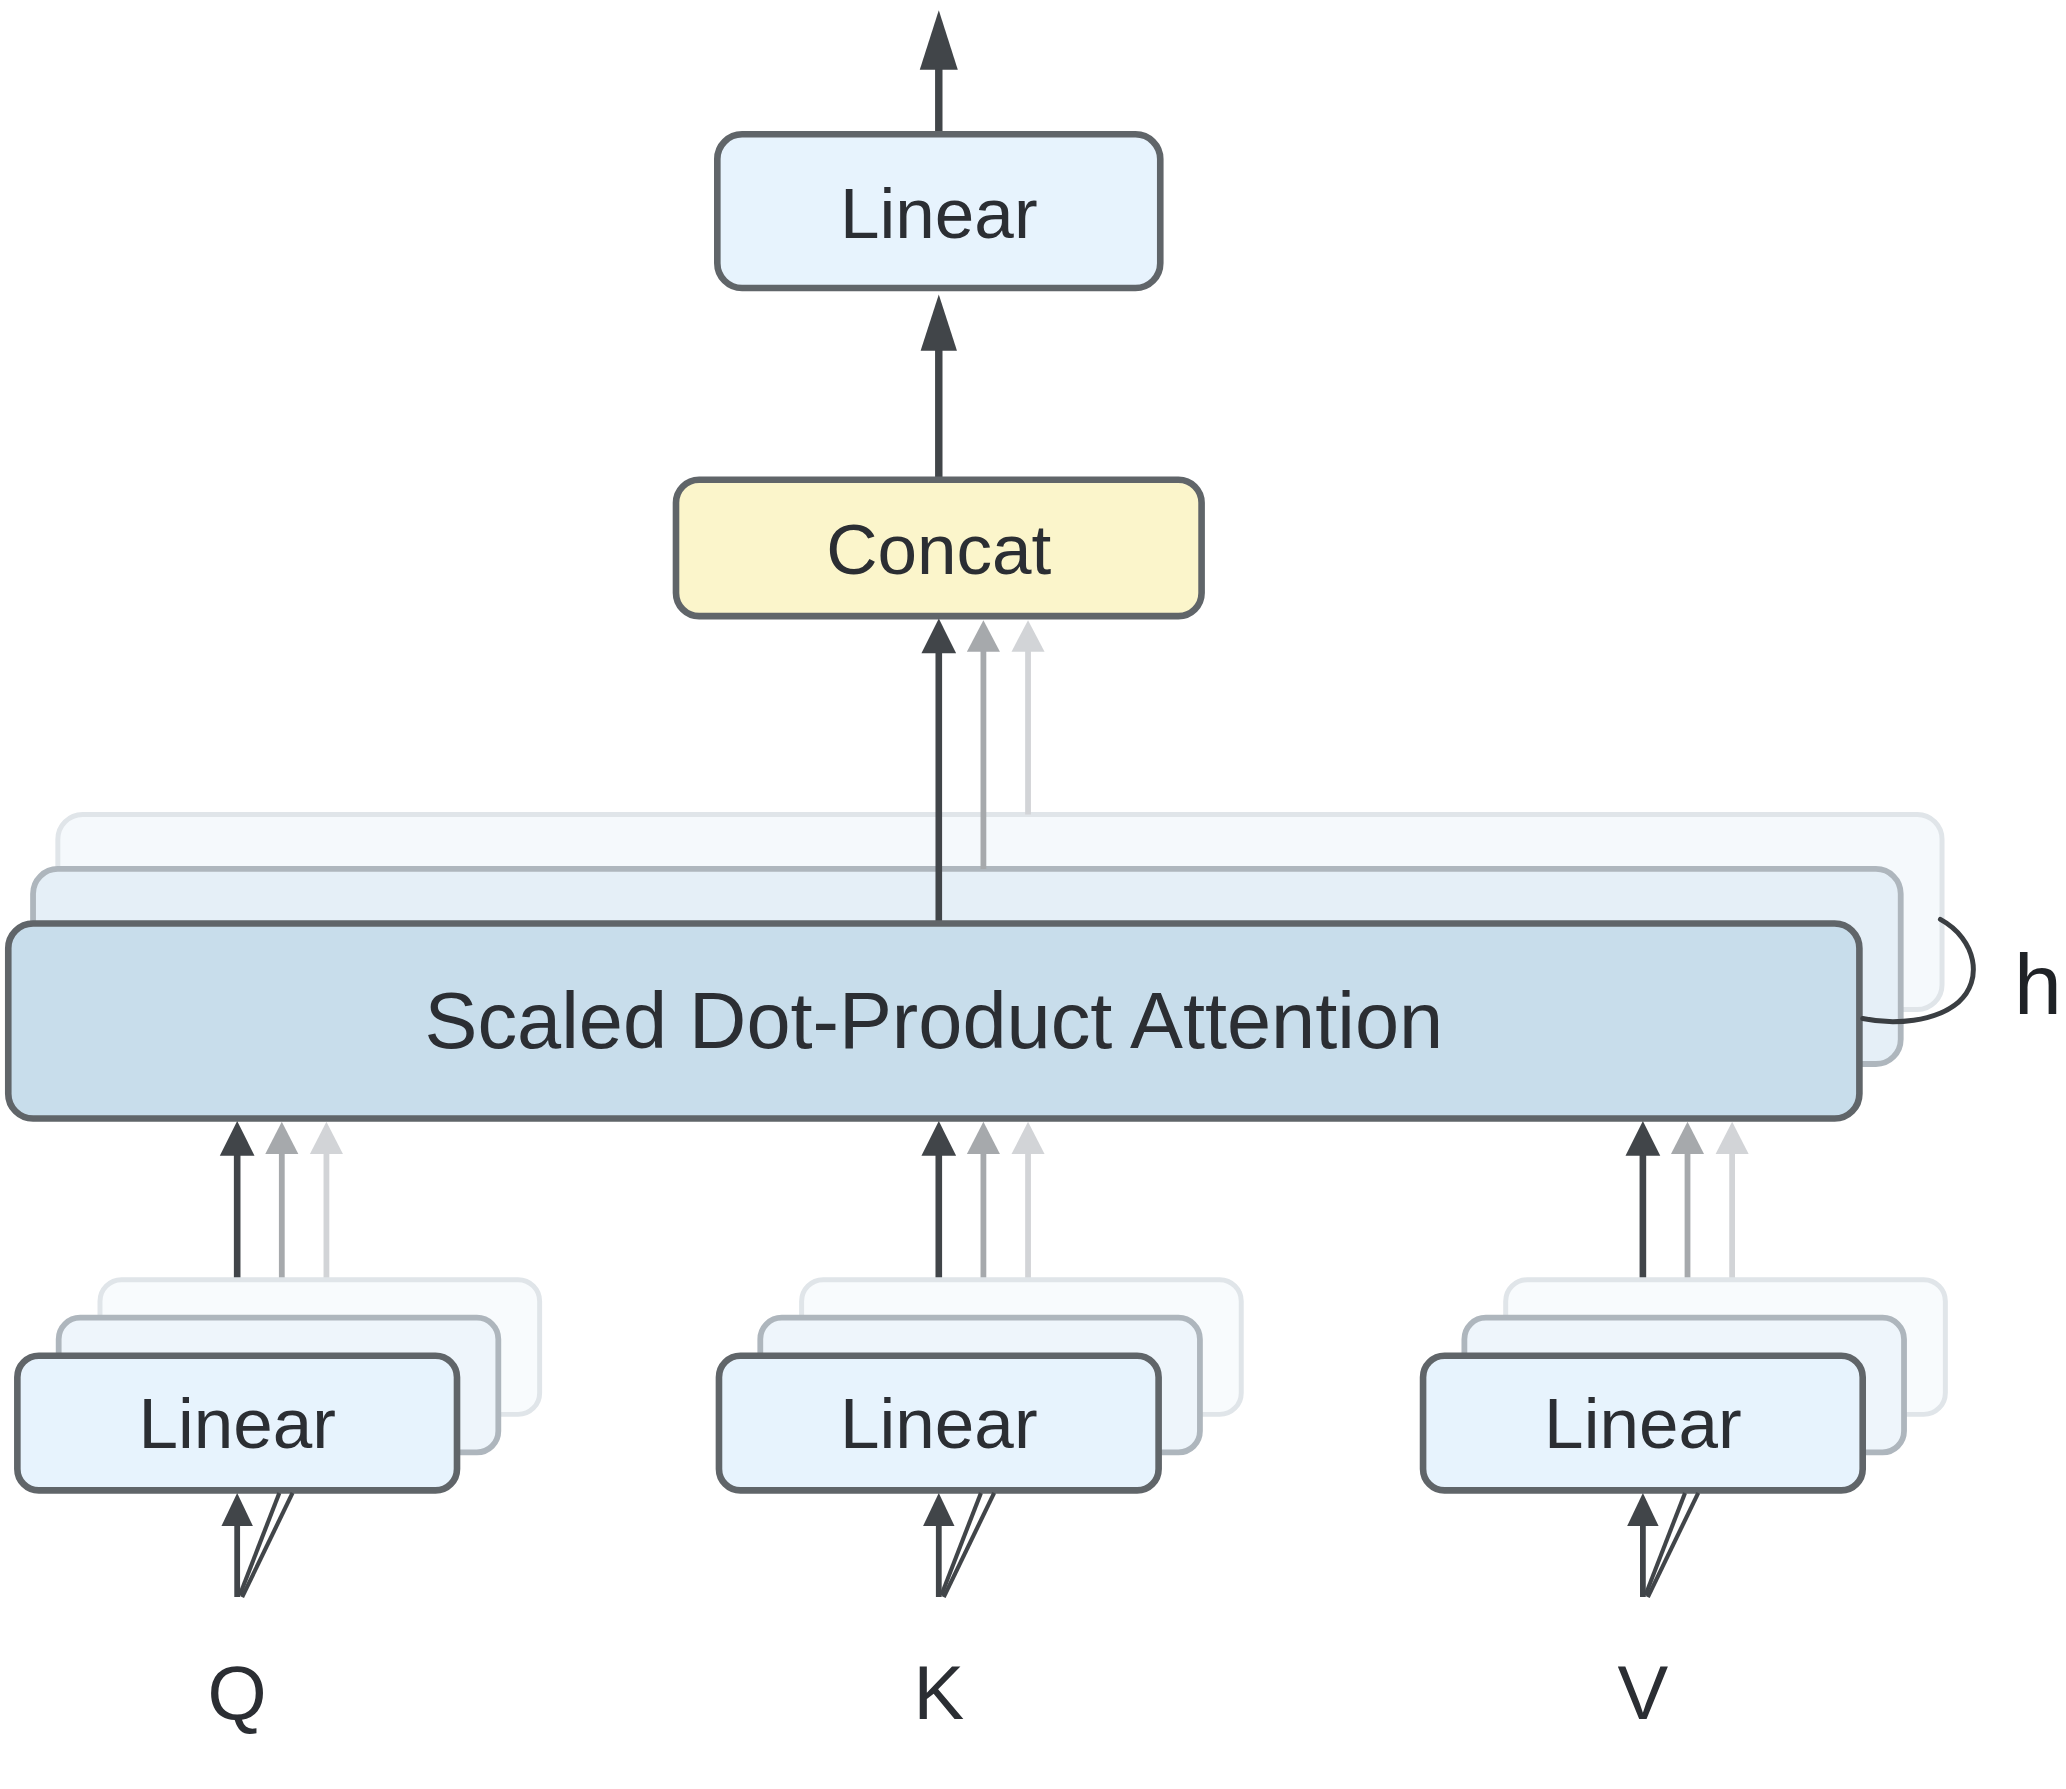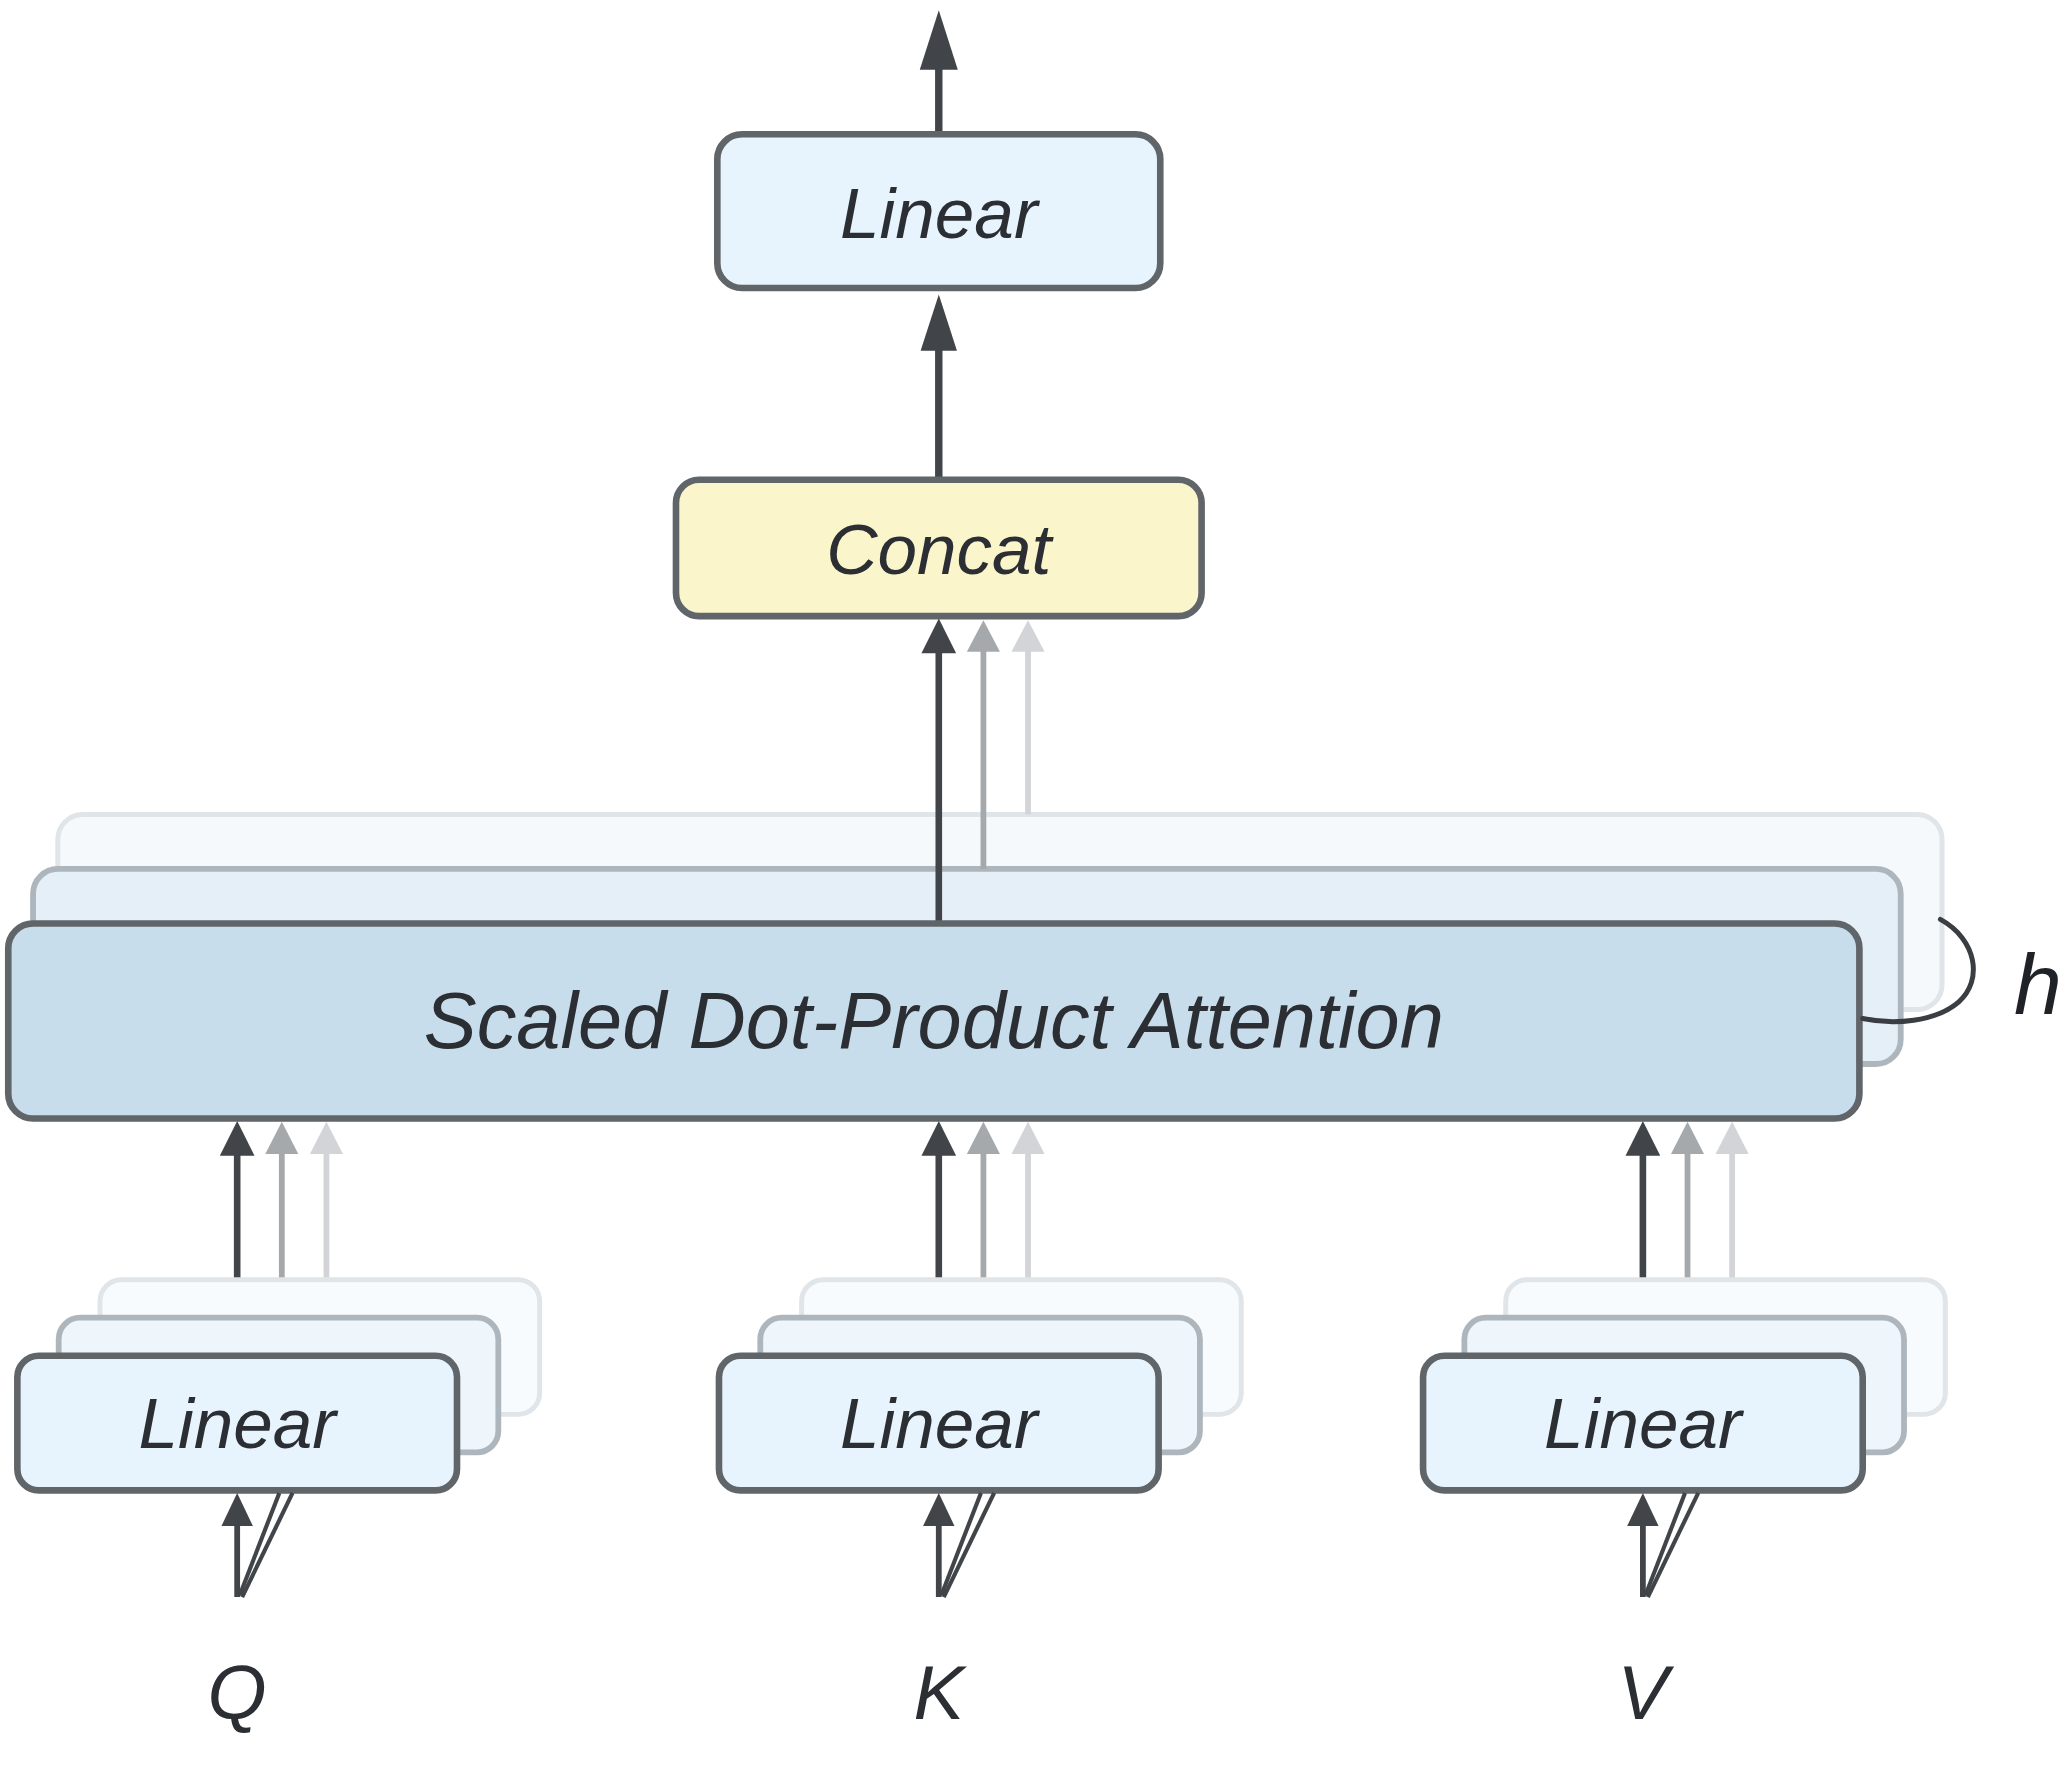--- a/index.html
+++ b/index.html
@@ -6,21 +6,20 @@
     margin: 0;
     padding: 0;
     background: #ffffff;
   }
   .stage {
     width: 2066px;
     height: 1790px;
     position: relative;
     background: #ffffff;
     overflow: hidden;
-    font-style: italic;
   }
   svg.diagram {
     display: block;
     width: 2066px;
     height: 1790px;
     font-family: "Liberation Sans", "DejaVu Sans", sans-serif;
   }
   .node-label {
     fill: #2b2e33;
     text-anchor: middle;

